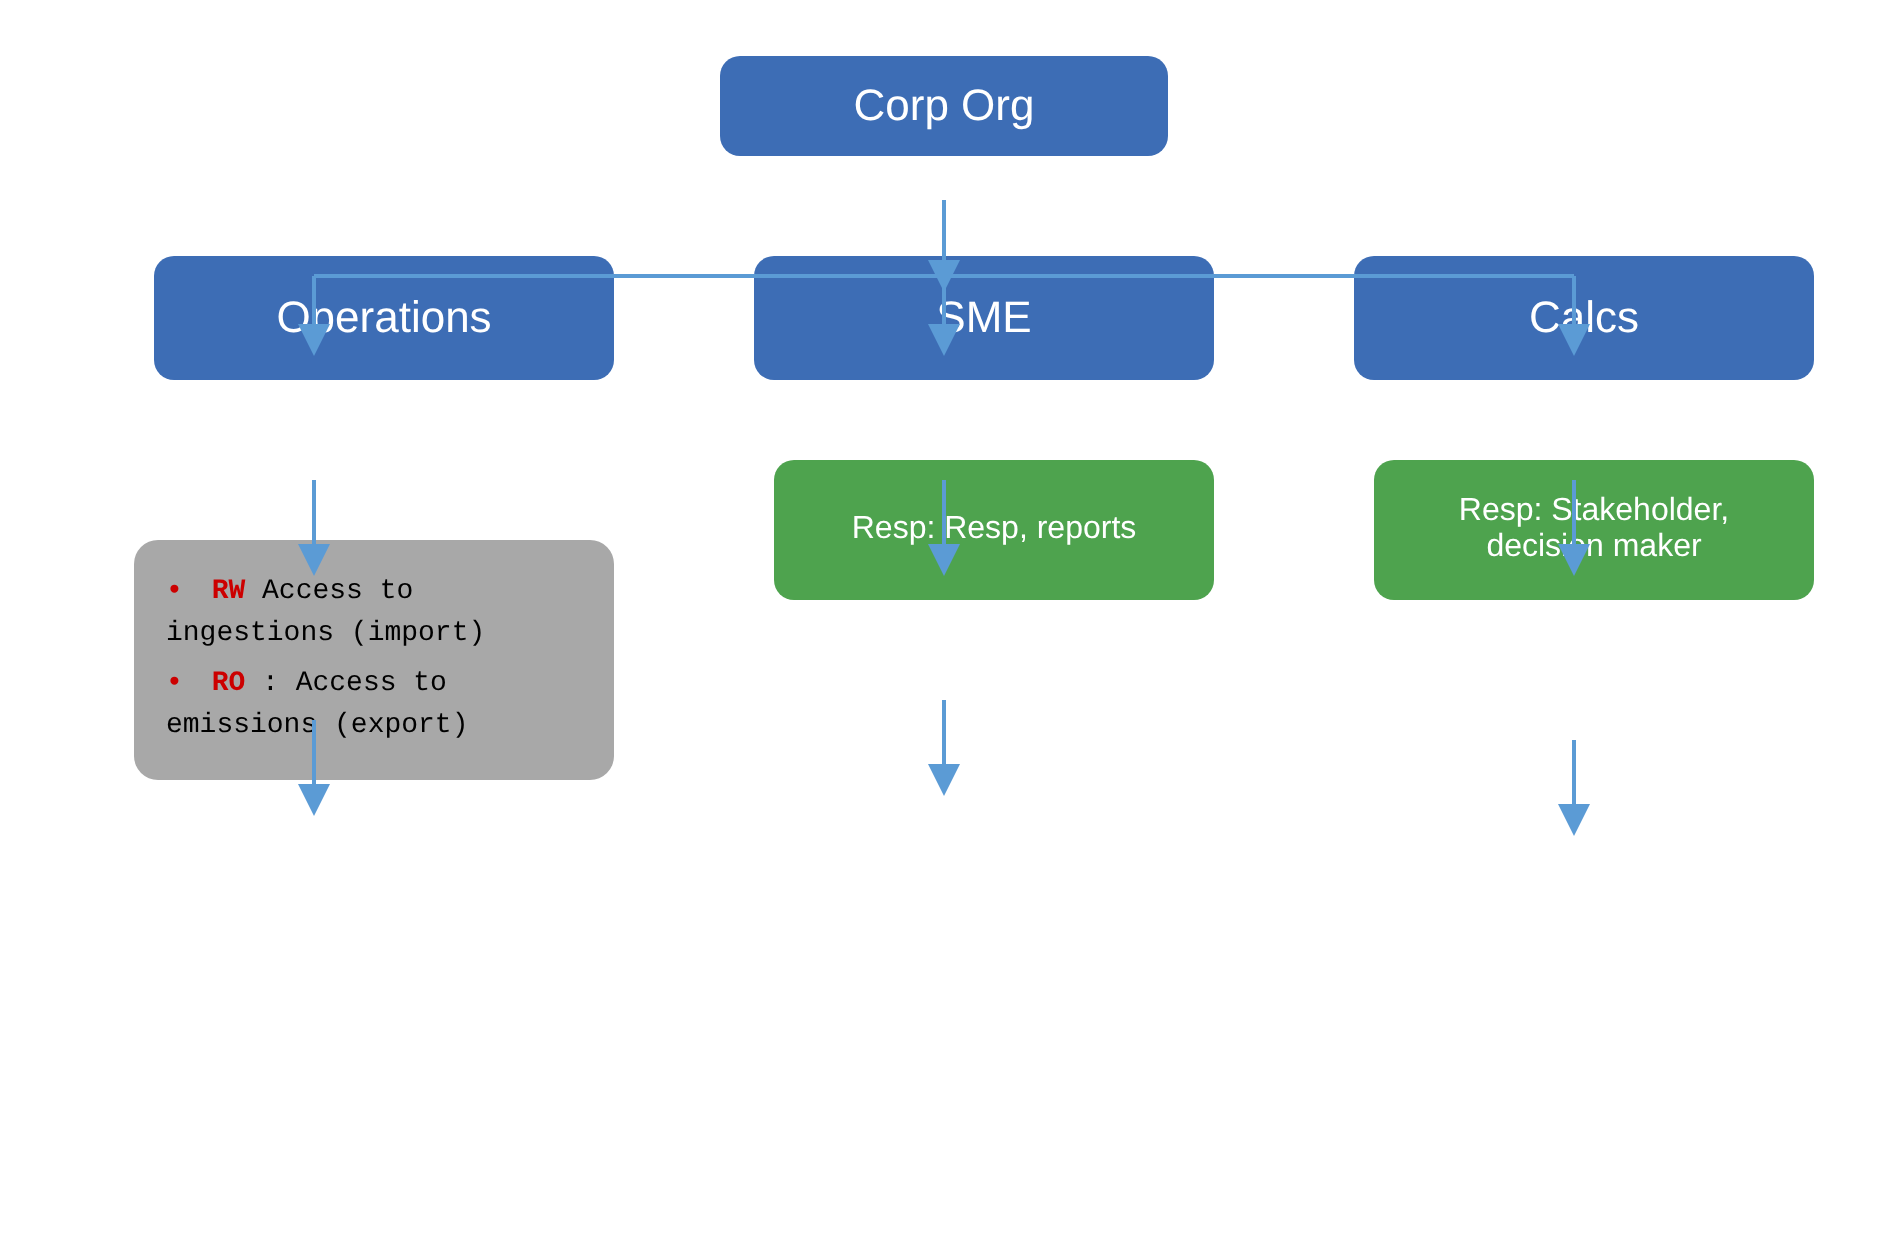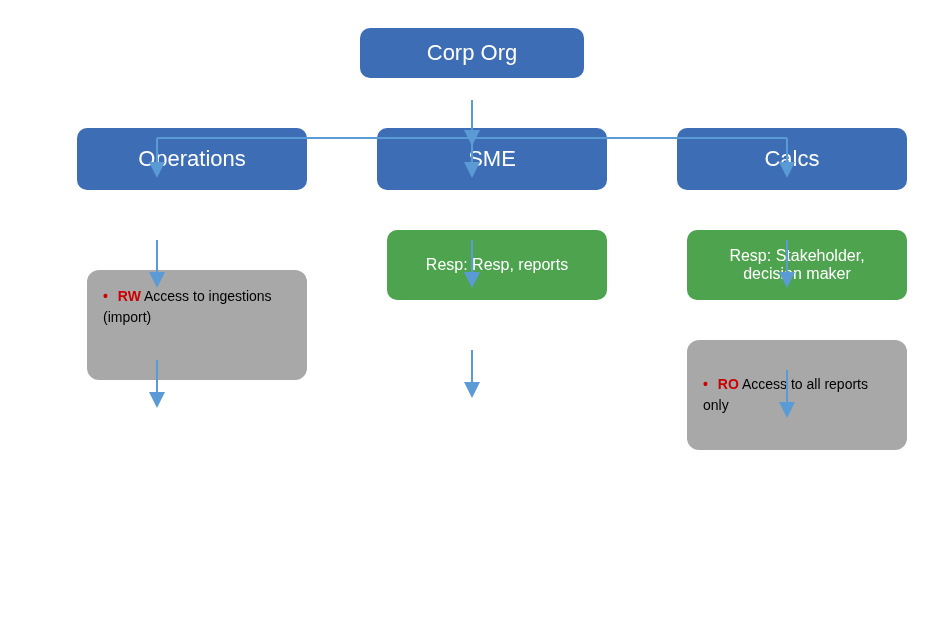--- a/index.html
+++ b/index.html
@@ -108,22 +108,23 @@
 
     .col .green-box {
       width: 220px;
       min-height: 70px;
       display: flex;
       align-items: center;
       justify-content: center;
     }
 
     .col .gray-box {
-      width: 220px;
+      width: 240px;
       min-height: 110px;
+      font-family: Liberation Mono, monospace;
     }
 
     .spacer-v { height: 40px; }
 
     .root-row {
       display: flex;
       justify-content: center;
       width: 100%;
     }
 
@@ -181,20 +182,24 @@
         <span>Operations</span>
       </div>
       <div class="spacer-v"></div>
       <div class="spacer-v"></div>
       <div class="gray-box">
         <ul>
           <li>
             <span class="bold-red">RW</span>
             <span> Access to ingestions (import)</span>
           </li>
+          <li>
+            <span class="bold-red">RO</span>
+            <span>: Access to emissions (export)</span>
+          </li>
         </ul>
       </div>
     </div>
 
     <div class="col">
       <div class="blue-box">
         <span>SME</span>
       </div>
       <div class="spacer-v"></div>
       <div class="green-box">
@@ -205,23 +210,15 @@
 
     <div class="col">
       <div class="blue-box">
         <span>Calcs</span>
       </div>
       <div class="spacer-v"></div>
       <div class="green-box">
         <span>Resp: Stakeholder,<br>decision maker</span>
       </div>
       <div class="spacer-v"></div>
-      <div class="gray-box" style="min-height:110px; display:flex; align-items:center;">
-        <ul>
-          <li>
-            <span class="bold-red">RO</span>
-            <span> Access to all reports only</span>
-          </li>
-        </ul>
-      </div>
     </div>
   </div>
 </div>
 
 </body></html>

